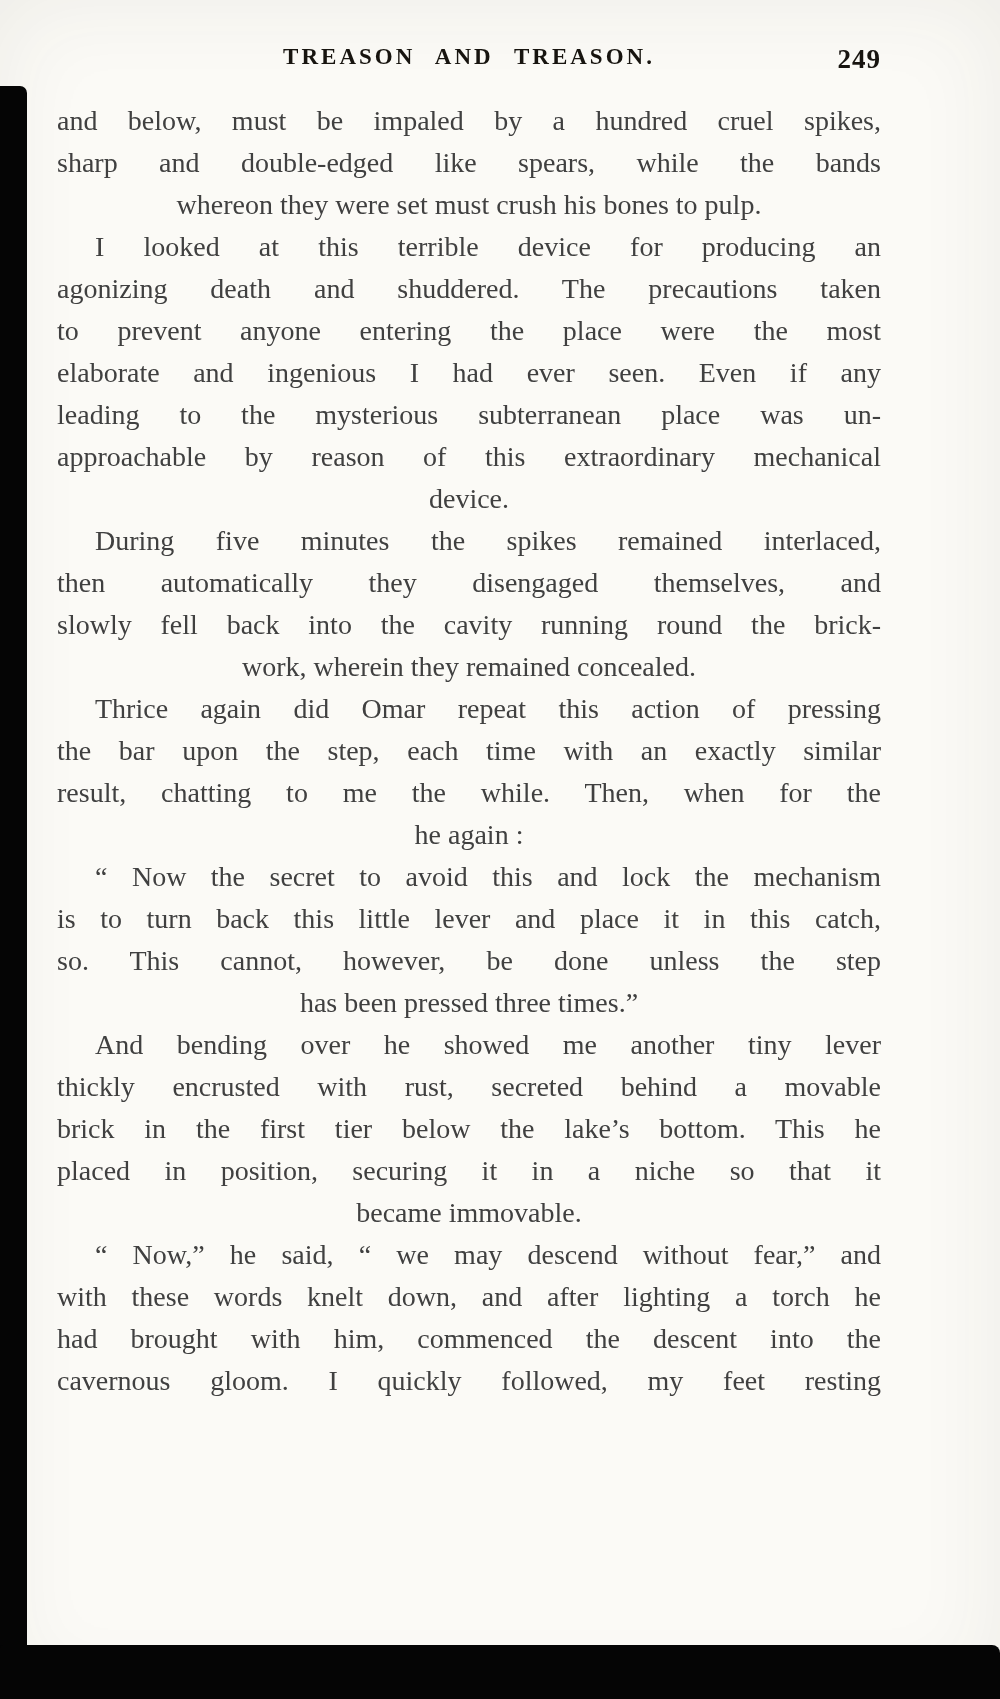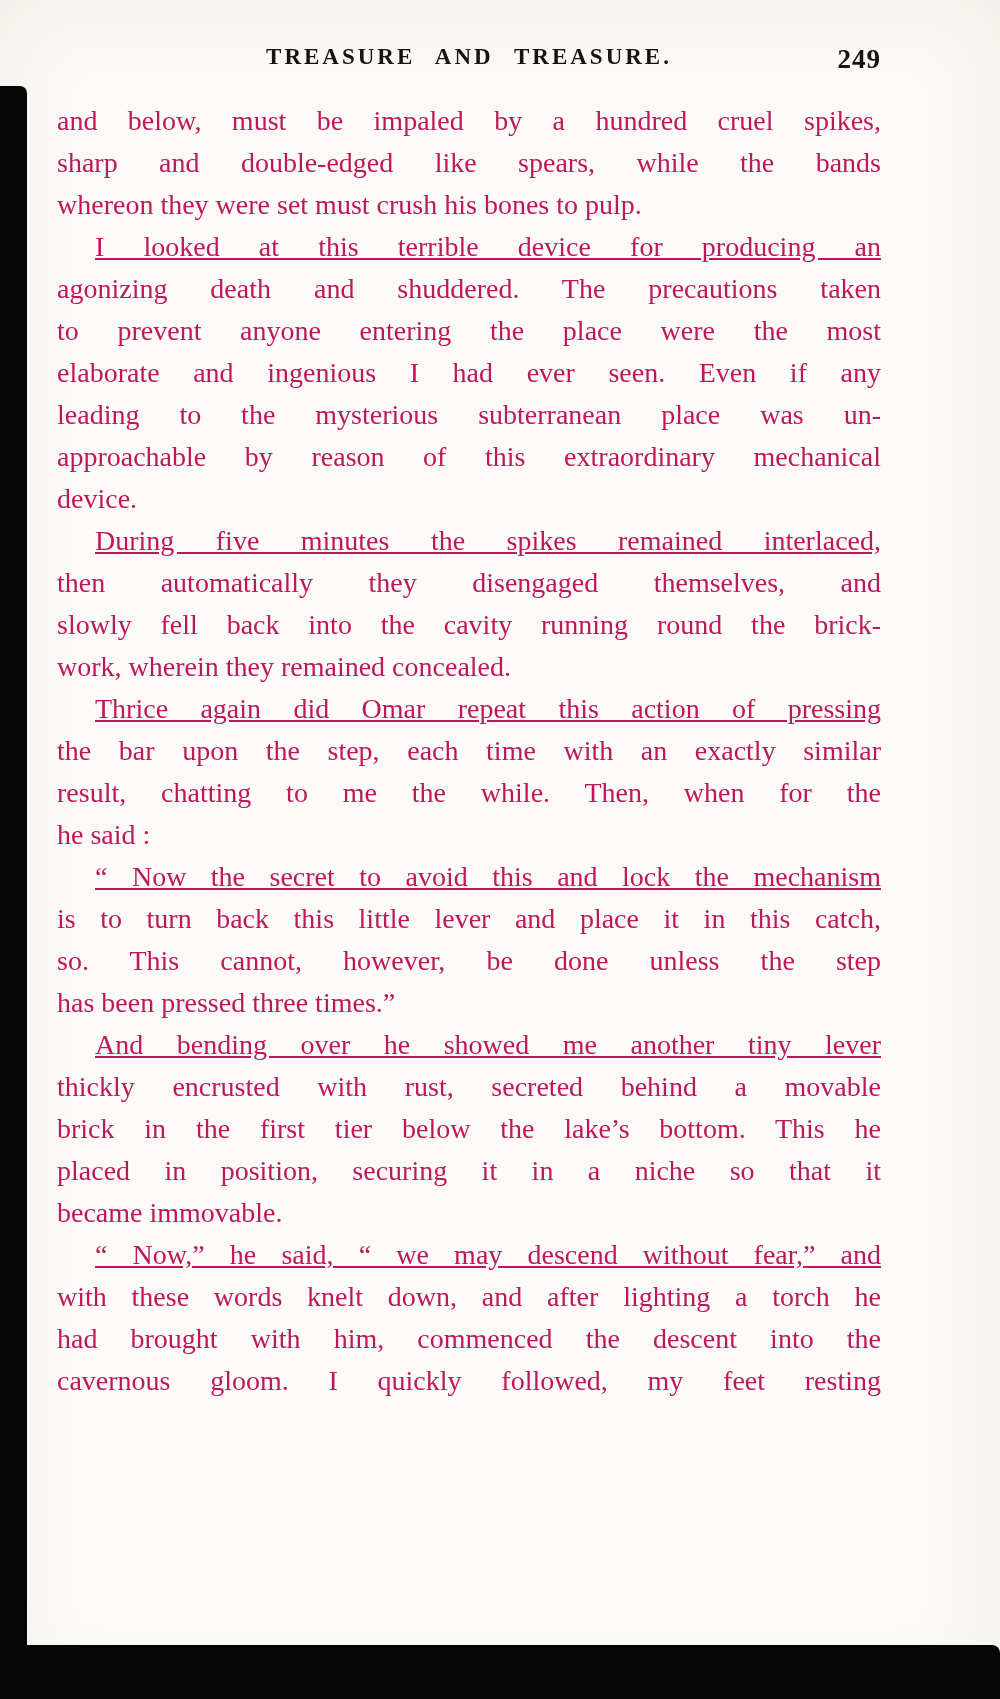--- a/index.html
+++ b/index.html
@@ -44,34 +44,33 @@
     font-weight: bold;
     letter-spacing: 1px;
   }
   .text-block {
     position: absolute;
     top: 100px;
     left: 57px;
     width: 824px;
     font-size: 28px;
     line-height: 42px;
-    color: #be185d;
+    color: #404040;
   }
   .para { margin: 0; }
   .line {
-    text-align: left;
+    text-align: center;
     white-space: normal;
   }
   .line.just {
     text-align: justify;
     text-align-last: justify;
   }
   .line.first-indent {
     text-indent: 38px;
-    text-decoration: underline;
   }
   .scan-edge-left {
     position: absolute;
     left: 0;
     top: 86px;
     width: 27px;
     bottom: 0;
     background: #050505;
     border-radius: 0 7px 0 0;
   }
@@ -84,21 +83,21 @@
     background: #050505;
     border-radius: 3px 8px 0 0;
   }
 </style>
 </head>
 <body>
 
 <div class="page">
 
   <header class="running-head">
-    <span class="head-title">TREASURE AND TREASURE.</span>
+    <span class="head-title">TREASON AND TREASON.</span>
     <span class="folio">249</span>
   </header>
 
   <main class="text-block" id="text-block">
       <div class="para">
         <div class="line just">and below, must be impaled by a hundred cruel spikes,</div>
         <div class="line just">sharp and double-edged like spears, while the bands</div>
         <div class="line">whereon they were set must crush his bones to pulp.</div>
       </div>
       <div class="para">
@@ -113,21 +112,21 @@
       <div class="para">
         <div class="line just first-indent">During five minutes the spikes remained interlaced,</div>
         <div class="line just">then automatically they disengaged themselves, and</div>
         <div class="line just">slowly fell back into the cavity running round the brick-</div>
         <div class="line">work, wherein they remained concealed.</div>
       </div>
       <div class="para">
         <div class="line just first-indent">Thrice again did Omar repeat this action of pressing</div>
         <div class="line just">the bar upon the step, each time with an exactly similar</div>
         <div class="line just">result, chatting to me the while. Then, when for the</div>
-        <div class="line">he said :</div>
+        <div class="line">he again :</div>
       </div>
       <div class="para">
         <div class="line just first-indent">“ Now the secret to avoid this and lock the mechanism</div>
         <div class="line just">is to turn back this little lever and place it in this catch,</div>
         <div class="line just">so. This cannot, however, be done unless the step</div>
         <div class="line">has been pressed three times.”</div>
       </div>
       <div class="para">
         <div class="line just first-indent">And bending over he showed me another tiny lever</div>
         <div class="line just">thickly encrusted with rust, secreted behind a movable</div>

